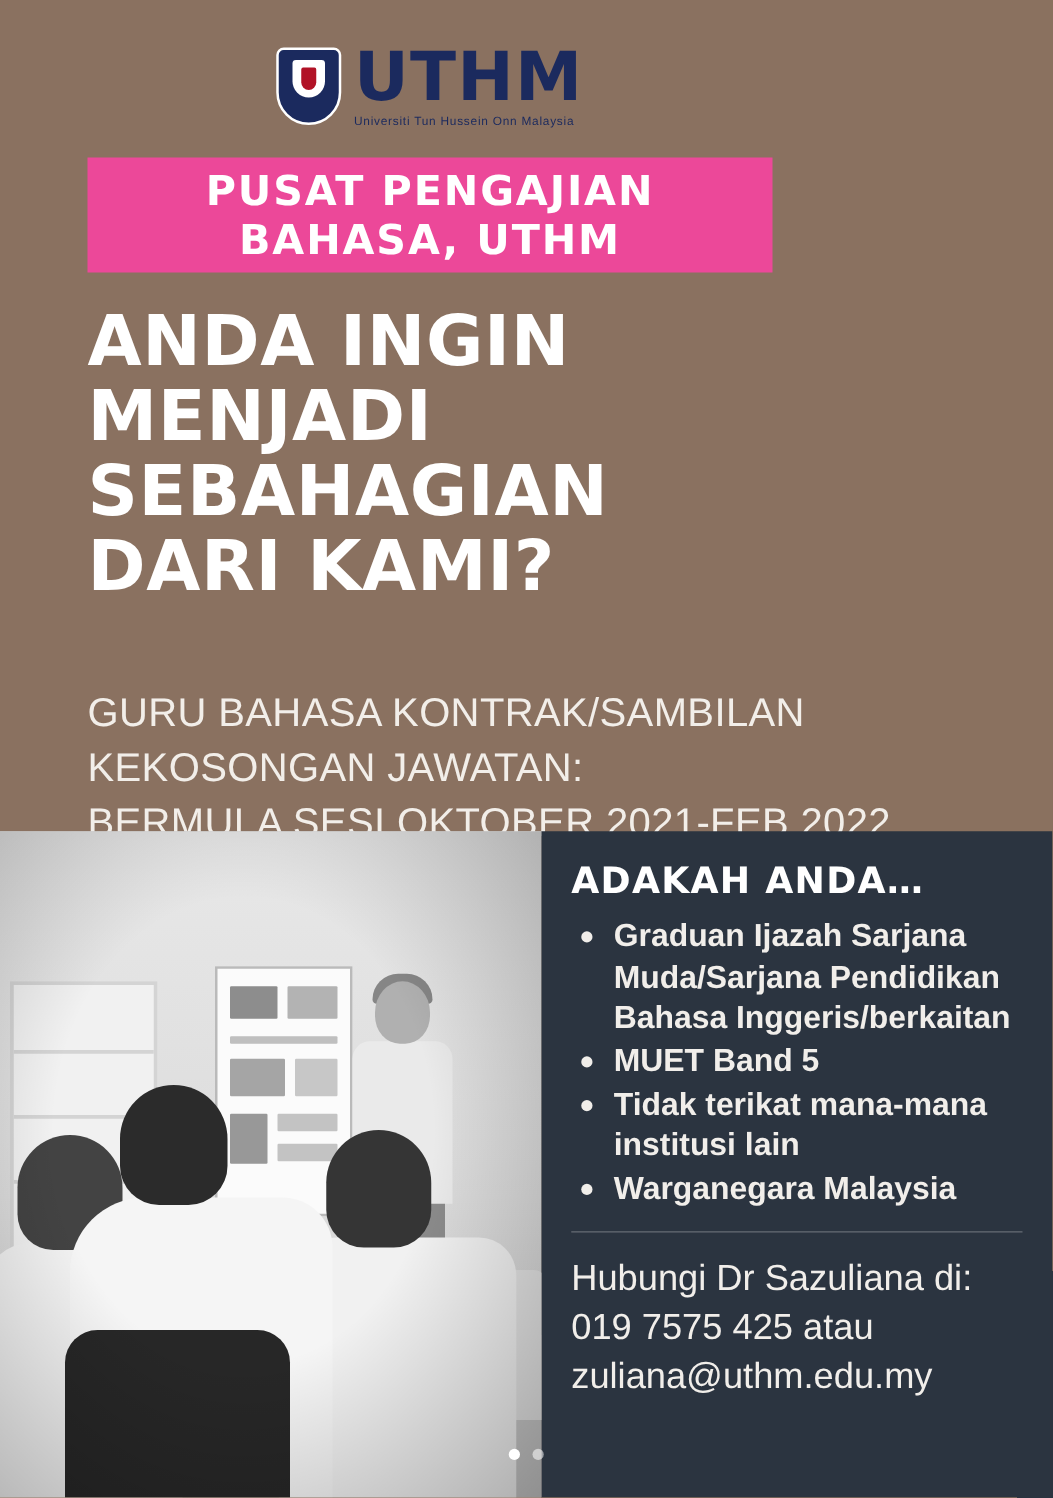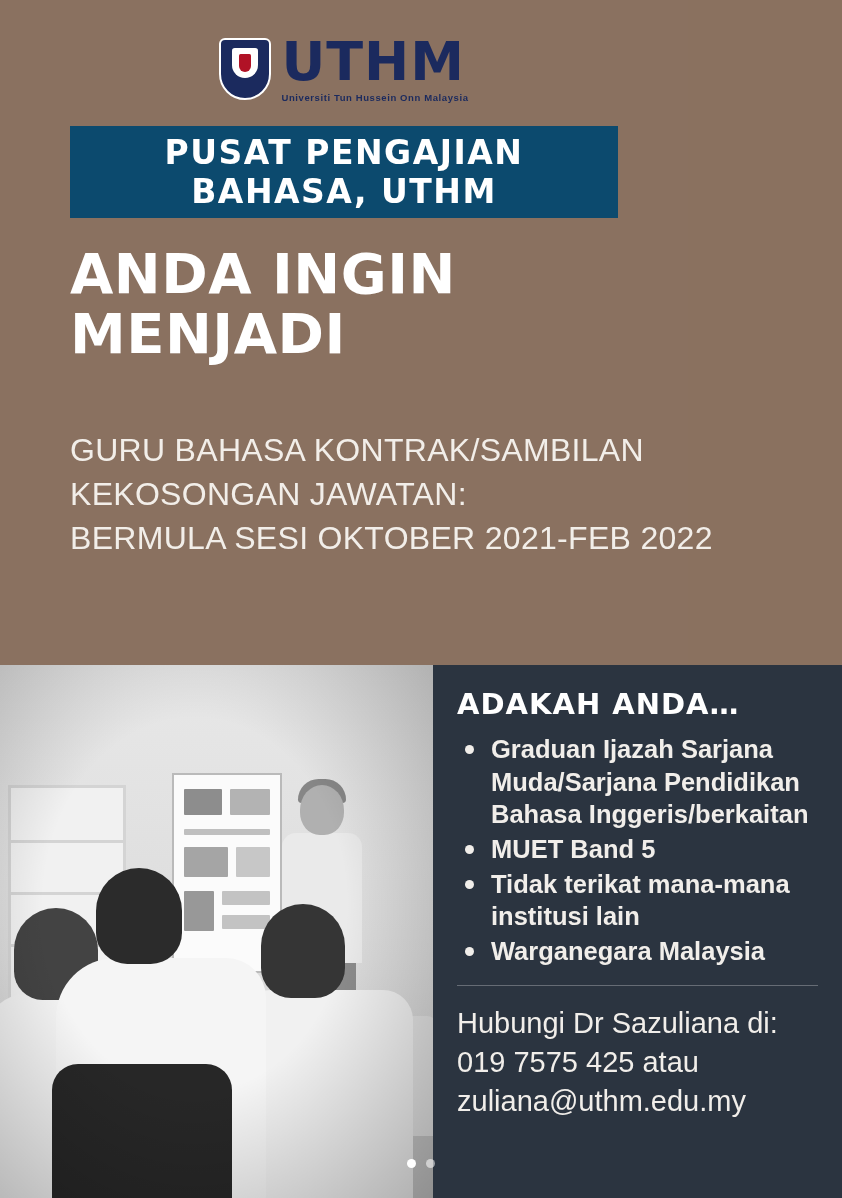--- a/index.html
+++ b/index.html
@@ -68,27 +68,27 @@
     font-size: 54px;
     letter-spacing: 1px;
     color: #1b2a5e;
     line-height: 1;
   }
   .logo-sub {
     font-size: 9.5px;
     color: #1b2a5e;
     letter-spacing: 0.6px;
     margin-top: 3px;
-    font-weight: 700;
+    font-weight: 400;
   }
 
   
   .banner {
     margin: 6px 70px 0 70px;
-    background: #0c4a6e;
+    background: #ec4899;
     height: 92px;
     display: flex;
     align-items: center;
     justify-content: flex-end;
   }
   .banner-text {
     color: #ffffff;
     font-family: "DejaVu Sans", sans-serif;
     font-weight: 700;
     font-size: 33px;
@@ -247,20 +247,21 @@
       </div>
     </div>
   </div>
 
   <div class="banner">
     <div class="banner-text">PUSAT PENGAJIAN BAHASA, UTHM</div>
   </div>
 
   <div class="headline">
     <span class="l1">ANDA INGIN MENJADI</span>
+    <span class="l2">SEBAHAGIAN DARI KAMI?</span>
   </div>
 
   <div class="subtext">
     <div>GURU BAHASA KONTRAK/SAMBILAN</div>
     <div>KEKOSONGAN JAWATAN:</div>
     <div>BERMULA SESI OKTOBER 2021-FEB 2022</div>
   </div>
 
   <div class="bottom">
 

